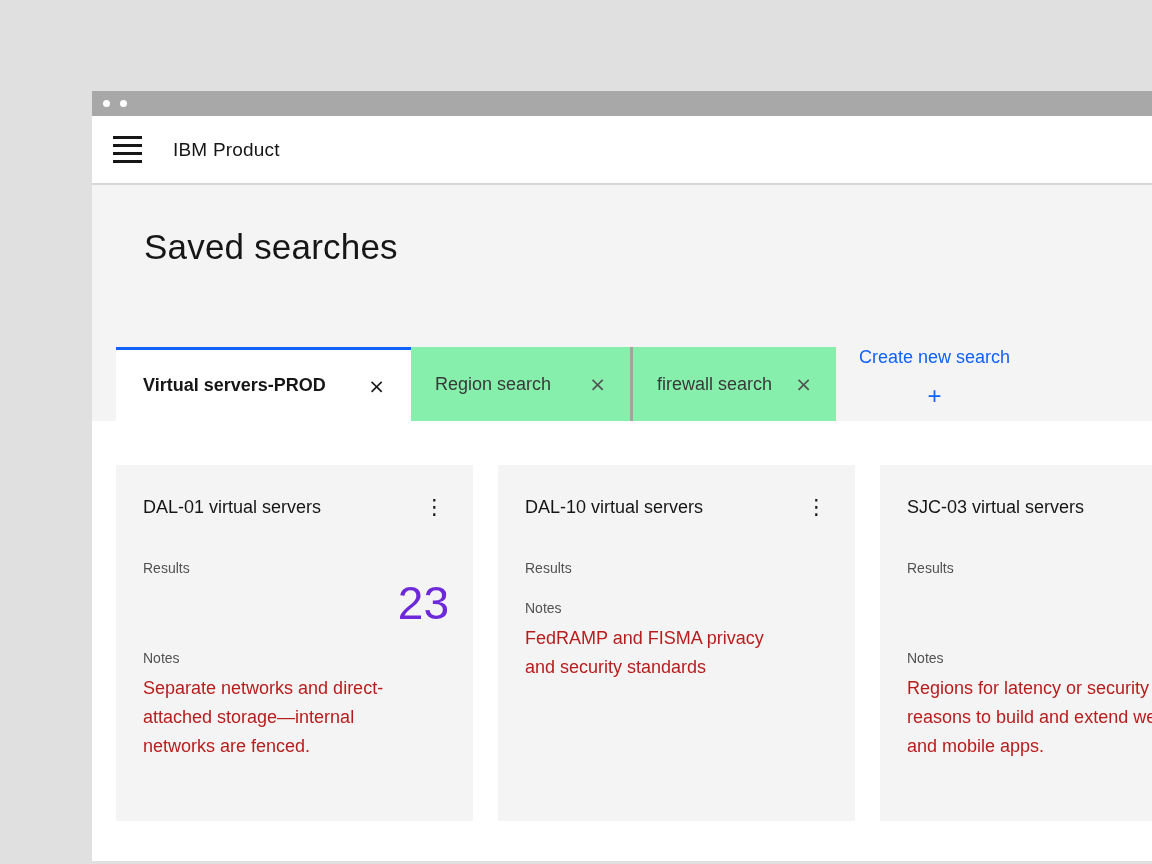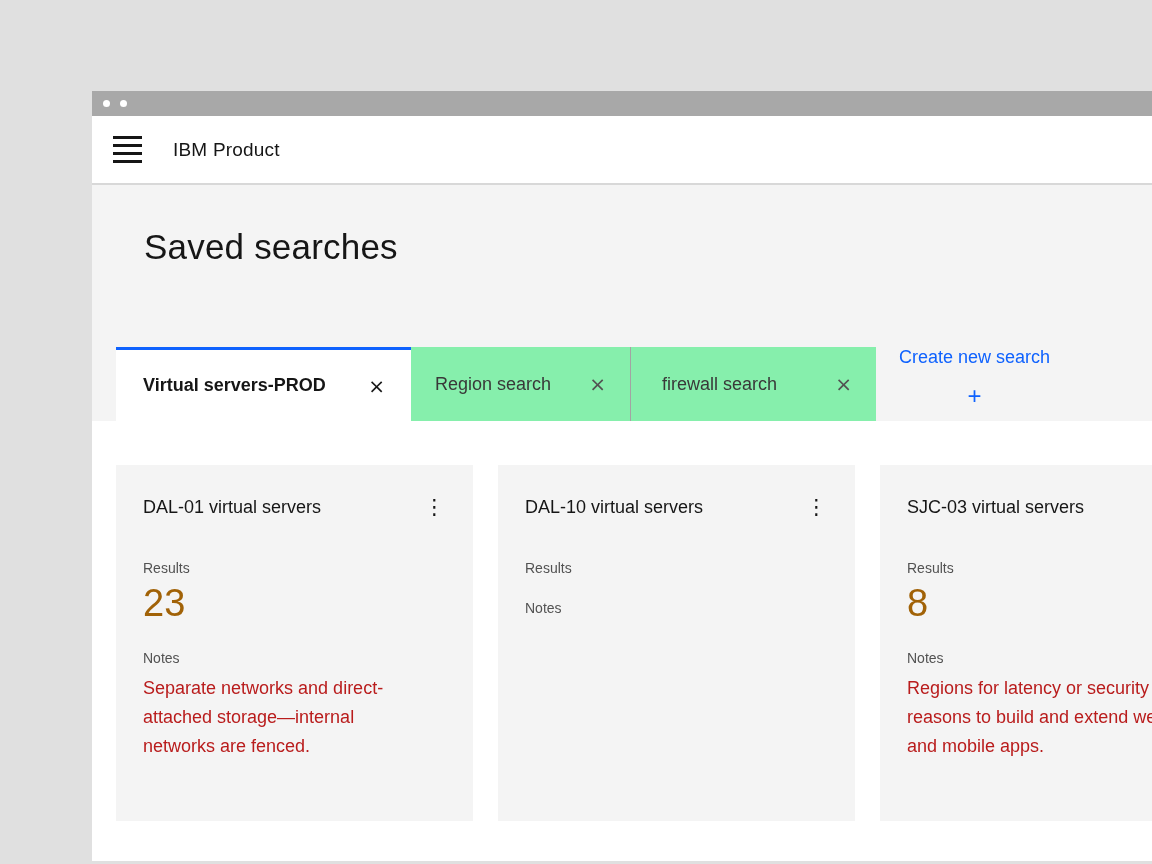--- a/index.html
+++ b/index.html
@@ -46,21 +46,21 @@
   .tabs { flex:0 0 74px; background:#f4f4f4; display:flex; padding-left:24px; }
   .tab {
     display:flex; align-items:center; justify-content:space-between;
     font-size:18px; cursor:pointer;
   }
   .tab--active {
     width:295px; background:#ffffff; border-top:3px solid #0f62fe;
     padding:0 26px 0 27px; font-weight:700; color:#161616;
   }
   .tab--gray { width:219px; background:#86efac; padding:0 24px; color:#393939; }
-  .tab--gray.with-divider { width:246px; border-left:1px solid #a3a3a3; padding-left:31px; }
+  .tab--gray.with-divider { width:206px; border-left:3px solid #a3a3a3; padding-left:24px; }
   .tab-close {
     background:none; border:none; padding:0; cursor:pointer;
     font-size:20px; line-height:1; color:#161616;
     font-family:"DejaVu Sans",sans-serif;
   }
   .tab--gray .tab-close { color:#525252; }
   .create-link {
     background:none; border:none; cursor:pointer;
     display:flex; align-items:center; gap:16px;
     margin-left:23px; color:#0f62fe; font-size:18px;flex-direction:column;
@@ -79,21 +79,21 @@
   }
   .card-head { display:flex; justify-content:space-between; align-items:flex-start; }
   .card-title { font-size:18px; font-weight:400; color:#161616; }
   .kebab {
     background:none; border:none; padding:0 4px; cursor:pointer;
     font-size:21px; line-height:0.95; color:#161616; margin-top:1px;
     font-family:"DejaVu Sans",sans-serif;
   }
   .field-label { font-size:14px; color:#525252; }
   .results-label { margin-top:42px; }
-  .results-value { margin-top:4px; font-size:38px; line-height:46px; font-weight:400; color:#a16207; }
+  .results-value { margin-top:4px; font-size:46px; line-height:46px; font-weight:400; color:#6d28d9;text-align:right; }
   .notes-label { margin-top:24px; }
   .notes-text { margin-top:8px; font-size:18px; line-height:29px; color:#b91c1c; max-width:262px; }
 </style>
 </head>
 <body>
 
 <div class="window">
 
   <div class="titlebar">
     <span class="dot"></span>
@@ -149,20 +149,21 @@
       <div class="notes-text">Separate networks and direct-attached storage—internal networks are fenced.</div>
     </div>
 
     <div class="card">
       <div class="card-head">
         <span class="card-title">DAL-10 virtual servers</span>
         <button class="kebab">⋮</button>
       </div>
       <div class="field-label results-label">Results</div>
       <div class="field-label notes-label">Notes</div>
+      <div class="notes-text">FedRAMP and FISMA privacy and security standards</div>
     </div>
 
     <div class="card">
       <div class="card-head">
         <span class="card-title">SJC-03 virtual servers</span>
 
       </div>
       <div class="field-label results-label">Results</div>
       <div class="results-value">8</div>
       <div class="field-label notes-label">Notes</div>

